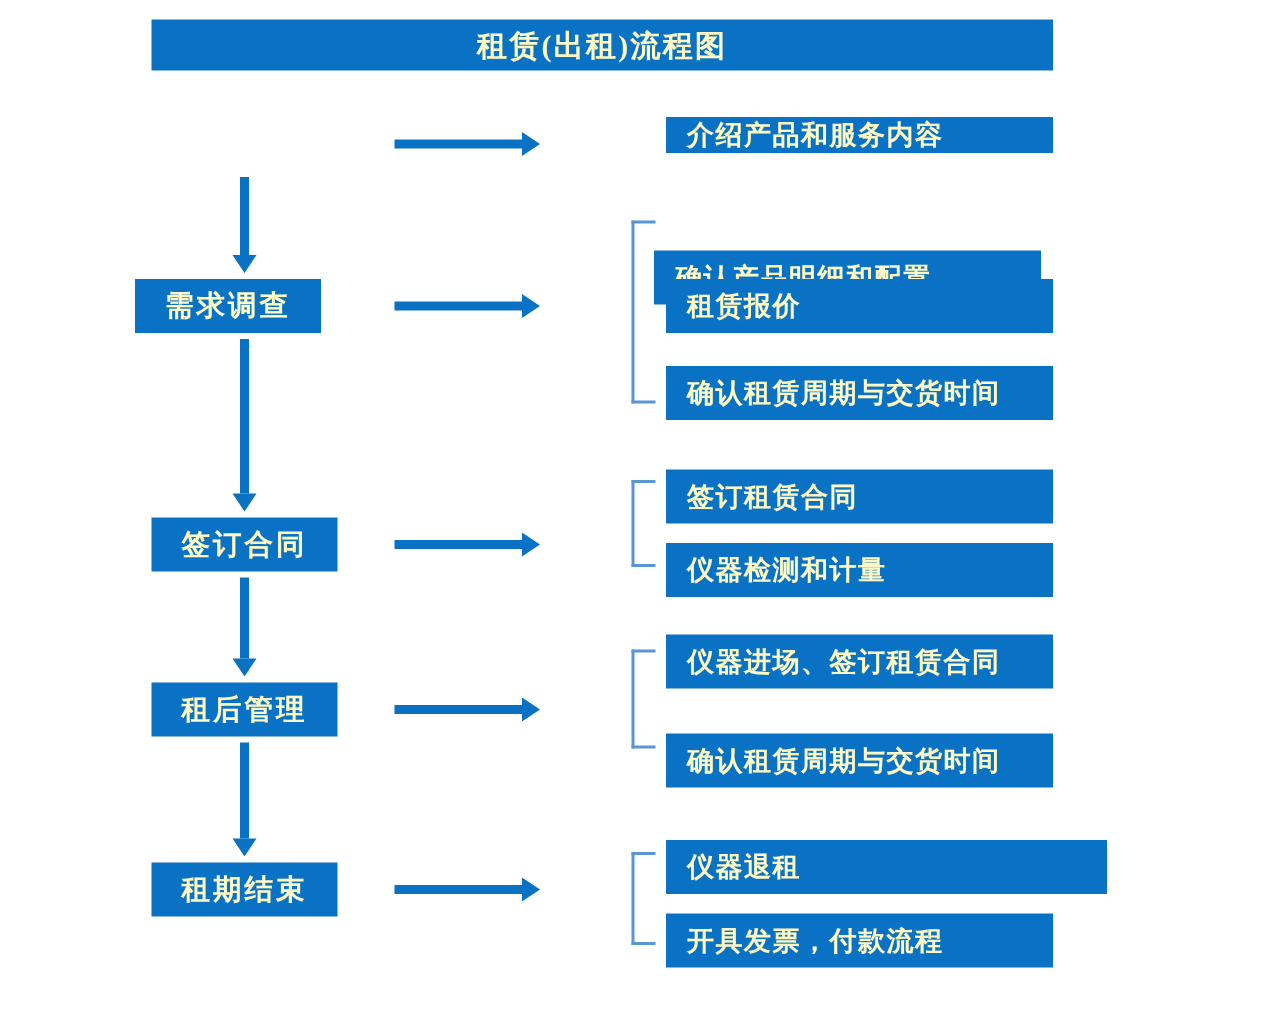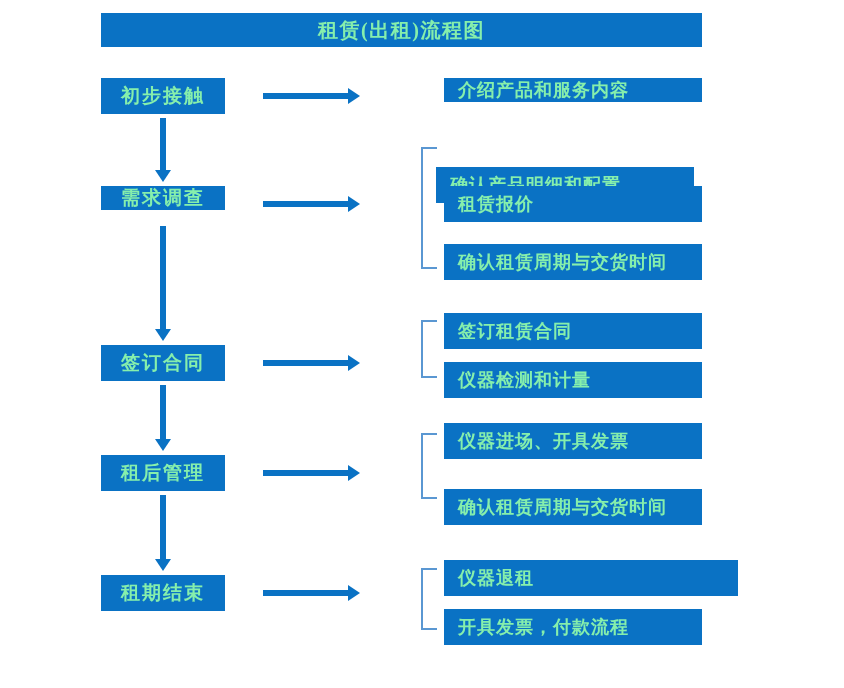--- a/index.html
+++ b/index.html
@@ -18,21 +18,21 @@
   #canvas {
     position: absolute;
     left: 0; top: 0;
     width: 844px;
     height: 688px;
   }
 
   .box {
     position: absolute;
     background: #0a72c4;
-    color: #86efac;
+    color: #fef9c3;
     font-weight: bold;
     display: flex;
     align-items: center;
     box-sizing: border-box;
     letter-spacing: 1px;
     white-space: nowrap;
   }
 
   .title-box {
     justify-content: center;
@@ -107,23 +107,22 @@
     border-right: none;
   }
 </style>
 </head>
 <body>
 
 <div id="canvas">
 
   <div class="box title-box" style="left:101px; top:13px; width:601px; height:34px;">租赁(出租)流程图</div>
 
-  <div class="box stage-box" style="left:101px; top:78px; width:124px; height:36px;">初步接触</div>
-
-  <div class="box stage-box" style="left:101px; top:186px; width:124px; height:24px;">需求调查</div>
+
+  <div class="box stage-box" style="left:90px; top:186px; width:124px; height:36px;">需求调查</div>
 
   <div class="box stage-box" style="left:101px; top:345px; width:124px; height:36px;">签订合同</div>
 
   <div class="box stage-box" style="left:101px; top:575px; width:124px; height:36px;">租期结束</div>
 
   <div class="box stage-box" style="left:101px; top:455px; width:124px; height:36px;">租后管理</div>
 
   <div class="v-arrow" style="left:153px; top:118px; height:64px;">
     <div class="shaft" style="height:52px;"></div>
     <div class="head" style="top:52px;"></div>
@@ -182,21 +181,21 @@
   <div class="box detail-box" style="left:436px; top:135px; width:258px; height:36px;margin-top:32px;">确认产品明细和配置</div>
 
   <div class="box detail-box" style="left:444px; top:186px; width:258px; height:36px;">租赁报价</div>
 
   <div class="box detail-box" style="left:444px; top:244px; width:258px; height:36px;">确认租赁周期与交货时间</div>
 
   <div class="box detail-box" style="left:444px; top:313px; width:258px; height:36px;">签订租赁合同</div>
 
   <div class="box detail-box" style="left:444px; top:362px; width:258px; height:36px;">仪器检测和计量</div>
 
-  <div class="box detail-box" style="left:444px; top:423px; width:258px; height:36px;">仪器进场、开具发票</div>
+  <div class="box detail-box" style="left:444px; top:423px; width:258px; height:36px;">仪器进场、签订租赁合同</div>
 
   <div class="box detail-box" style="left:444px; top:489px; width:258px; height:36px;">确认租赁周期与交货时间</div>
 
   <div class="box detail-box" style="left:444px; top:560px; width:294px; height:36px;">仪器退租</div>
 
   <div class="box detail-box" style="left:444px; top:609px; width:258px; height:36px;">开具发票，付款流程</div>
 
 </div>
 
 </body></html>

